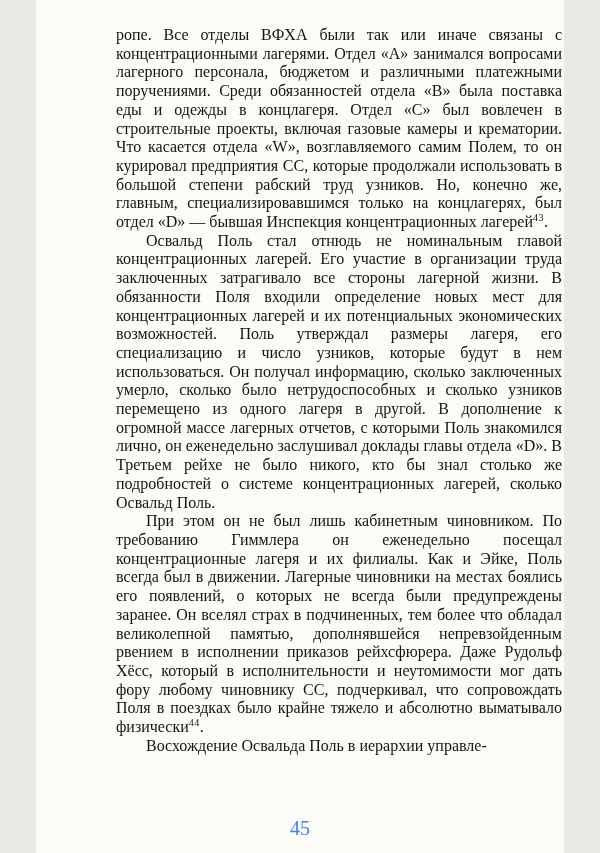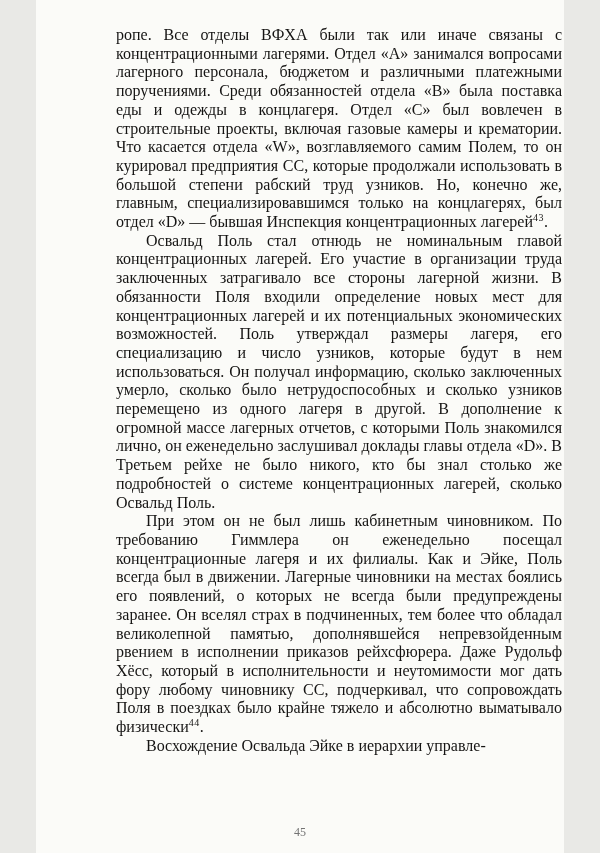--- a/index.html
+++ b/index.html
@@ -41,34 +41,34 @@
     line-height: 0;
     vertical-align: super;
     letter-spacing: 0.5px;
   }
   .page-number {
     position: absolute;
     left: 0;
     right: 0;
     bottom: 13px;
     text-align: center;
-    font-size: 12px;
-    color: #737373;
+    font-size: 20px;
+    color: #3b82f6;
   }
 </style>
 </head>
 <body>
 
 <div class="page">
   <div class="text-block">
 
     <p class="no-indent"><span>ропе. Все отделы ВФХА были так или иначе связаны с концентрационными лагерями. Отдел «А» занимался вопросами лагерного персонала, бюджетом и различными платежными поручениями. Среди обязанностей отдела «В» была поставка еды и одежды в концлагеря. Отдел «С» был вовлечен в строительные проекты, включая газовые камеры и крематории. Что касается отдела «W», возглавляемого самим Полем, то он курировал предприятия СС, которые продолжали использовать в большой степени рабский труд узников. Но, конечно же, главным, специализировавшимся только на концлагерях, был отдел «D» — бывшая Инспекция концентрационных лагерей</span><sup class="fn">43</sup><span>.</span></p>
 
     <p><span>Освальд Поль стал отнюдь не номинальным главой концентрационных лагерей. Его участие в организации труда заключенных затрагивало все стороны лагерной жизни. В обязанности Поля входили определение новых мест для концентрационных лагерей и их потенциальных экономических возможностей. Поль утверждал размеры лагеря, его специализацию и число узников, которые будут в нем использоваться. Он получал информацию, сколько заключенных умерло, сколько было нетрудоспособных и сколько узников перемещено из одного лагеря в другой. В дополнение к огромной массе лагерных отчетов, с которыми Поль знакомился лично, он еженедельно заслушивал доклады главы отдела «D». В Третьем рейхе не было никого, кто бы знал столько же подробностей о системе концентрационных лагерей, сколько Освальд Поль.</span></p>
 
     <p><span>При этом он не был лишь кабинетным чиновником. По требованию Гиммлера он еженедельно посещал концентрационные лагеря и их филиалы. Как и Эйке, Поль всегда был в движении. Лагерные чиновники на местах боялись его появлений, о которых не всегда были предупреждены заранее. Он вселял страх в подчиненных, тем более что обладал великолепной памятью, дополнявшейся непревзойденным рвением в исполнении приказов рейхсфюрера. Даже Рудольф Хёсс, который в исполнительности и неутомимости мог дать фору любому чиновнику СС, подчеркивал, что сопровождать Поля в поездках было крайне тяжело и абсолютно выматывало физически</span><sup class="fn">44</sup><span>.</span></p>
 
-    <p><span>Восхождение Освальда Эйке в иерархии управле-</span></p>
+    <p><span>Восхождение Освальда Поль в иерархии управле-</span></p>
 
   </div>
 
   <div class="page-number">45</div>
 </div>
 
 </body></html>

